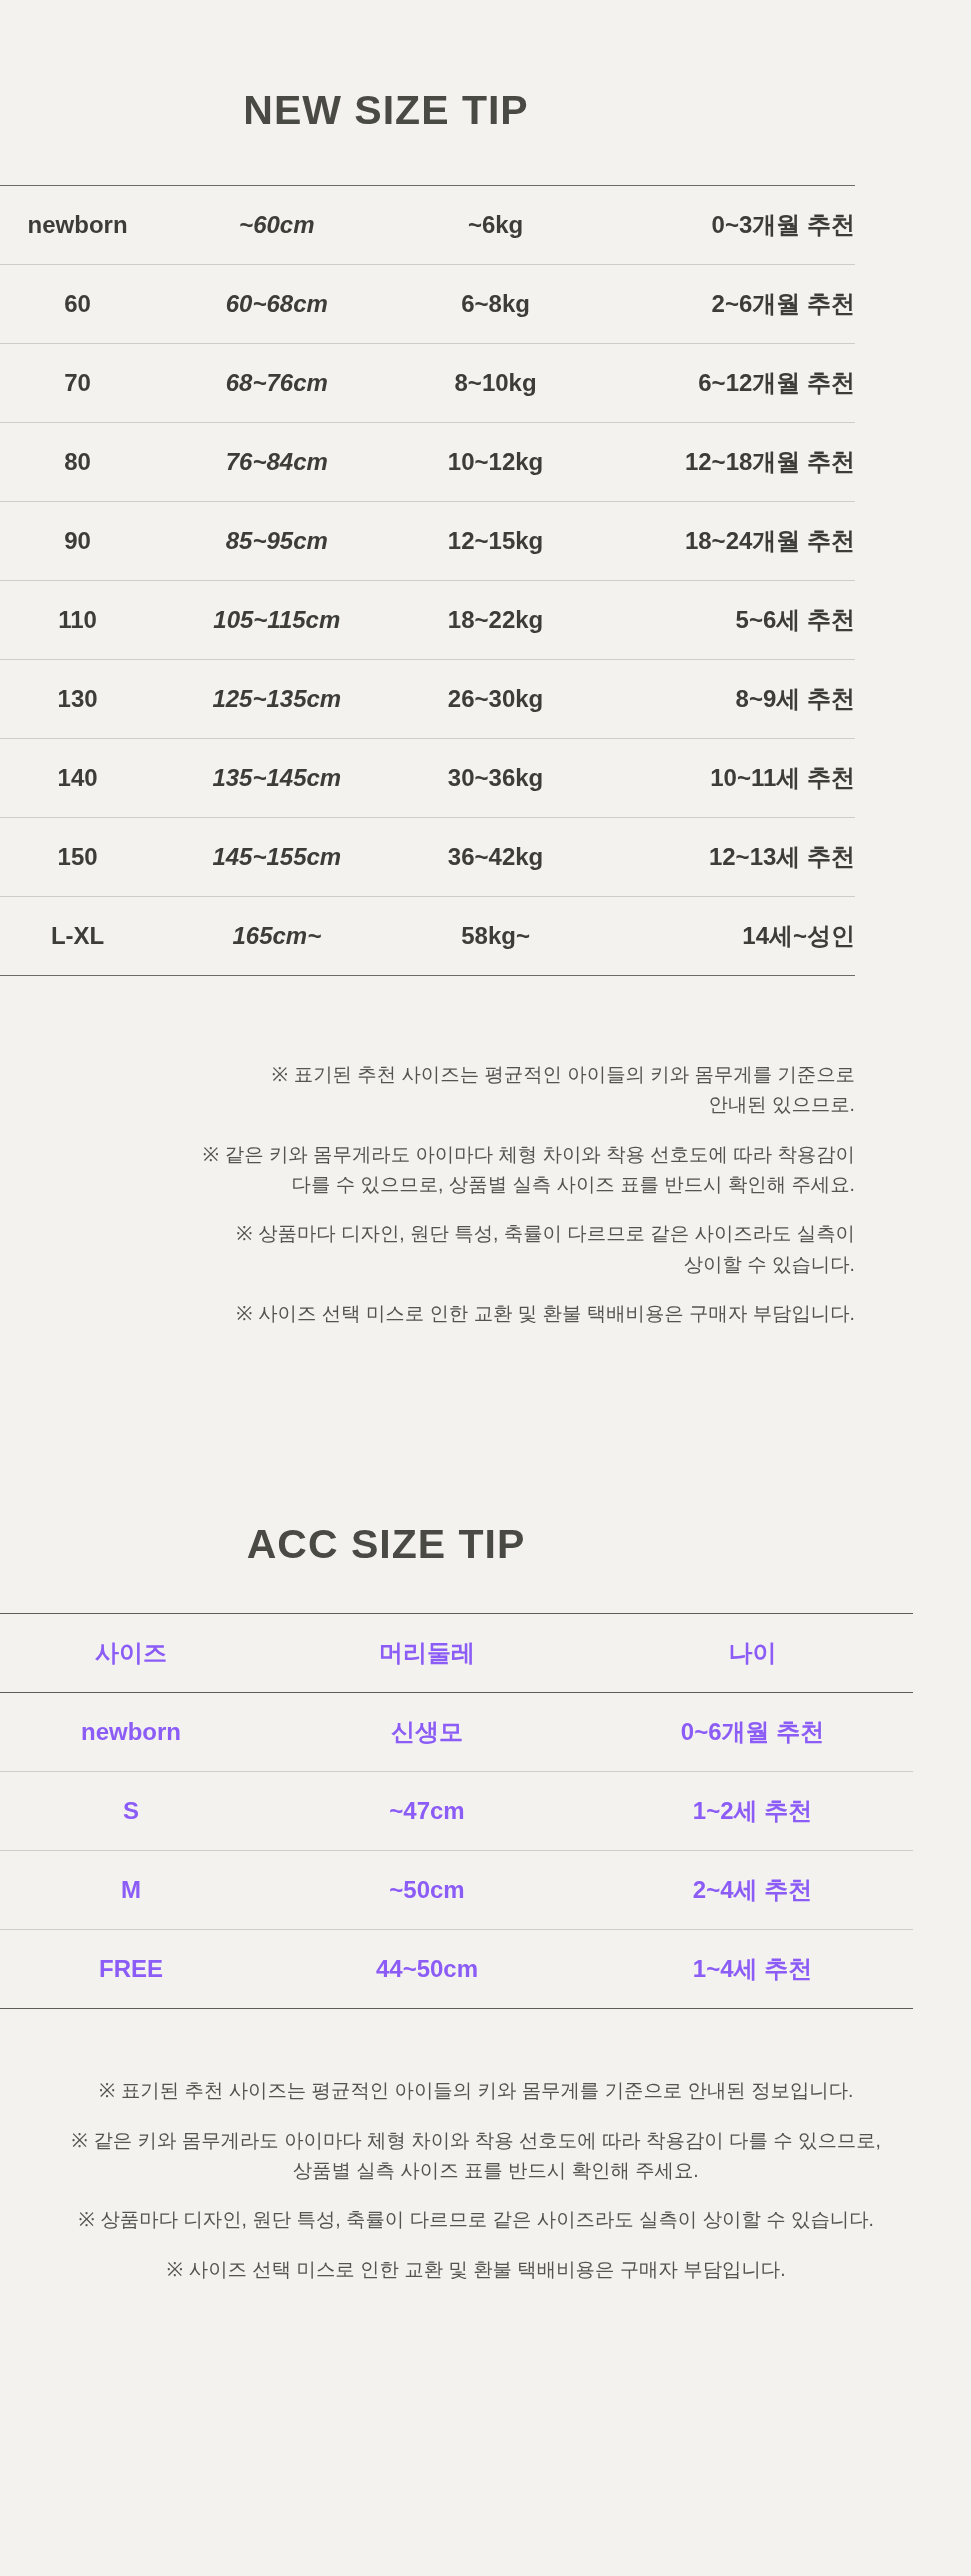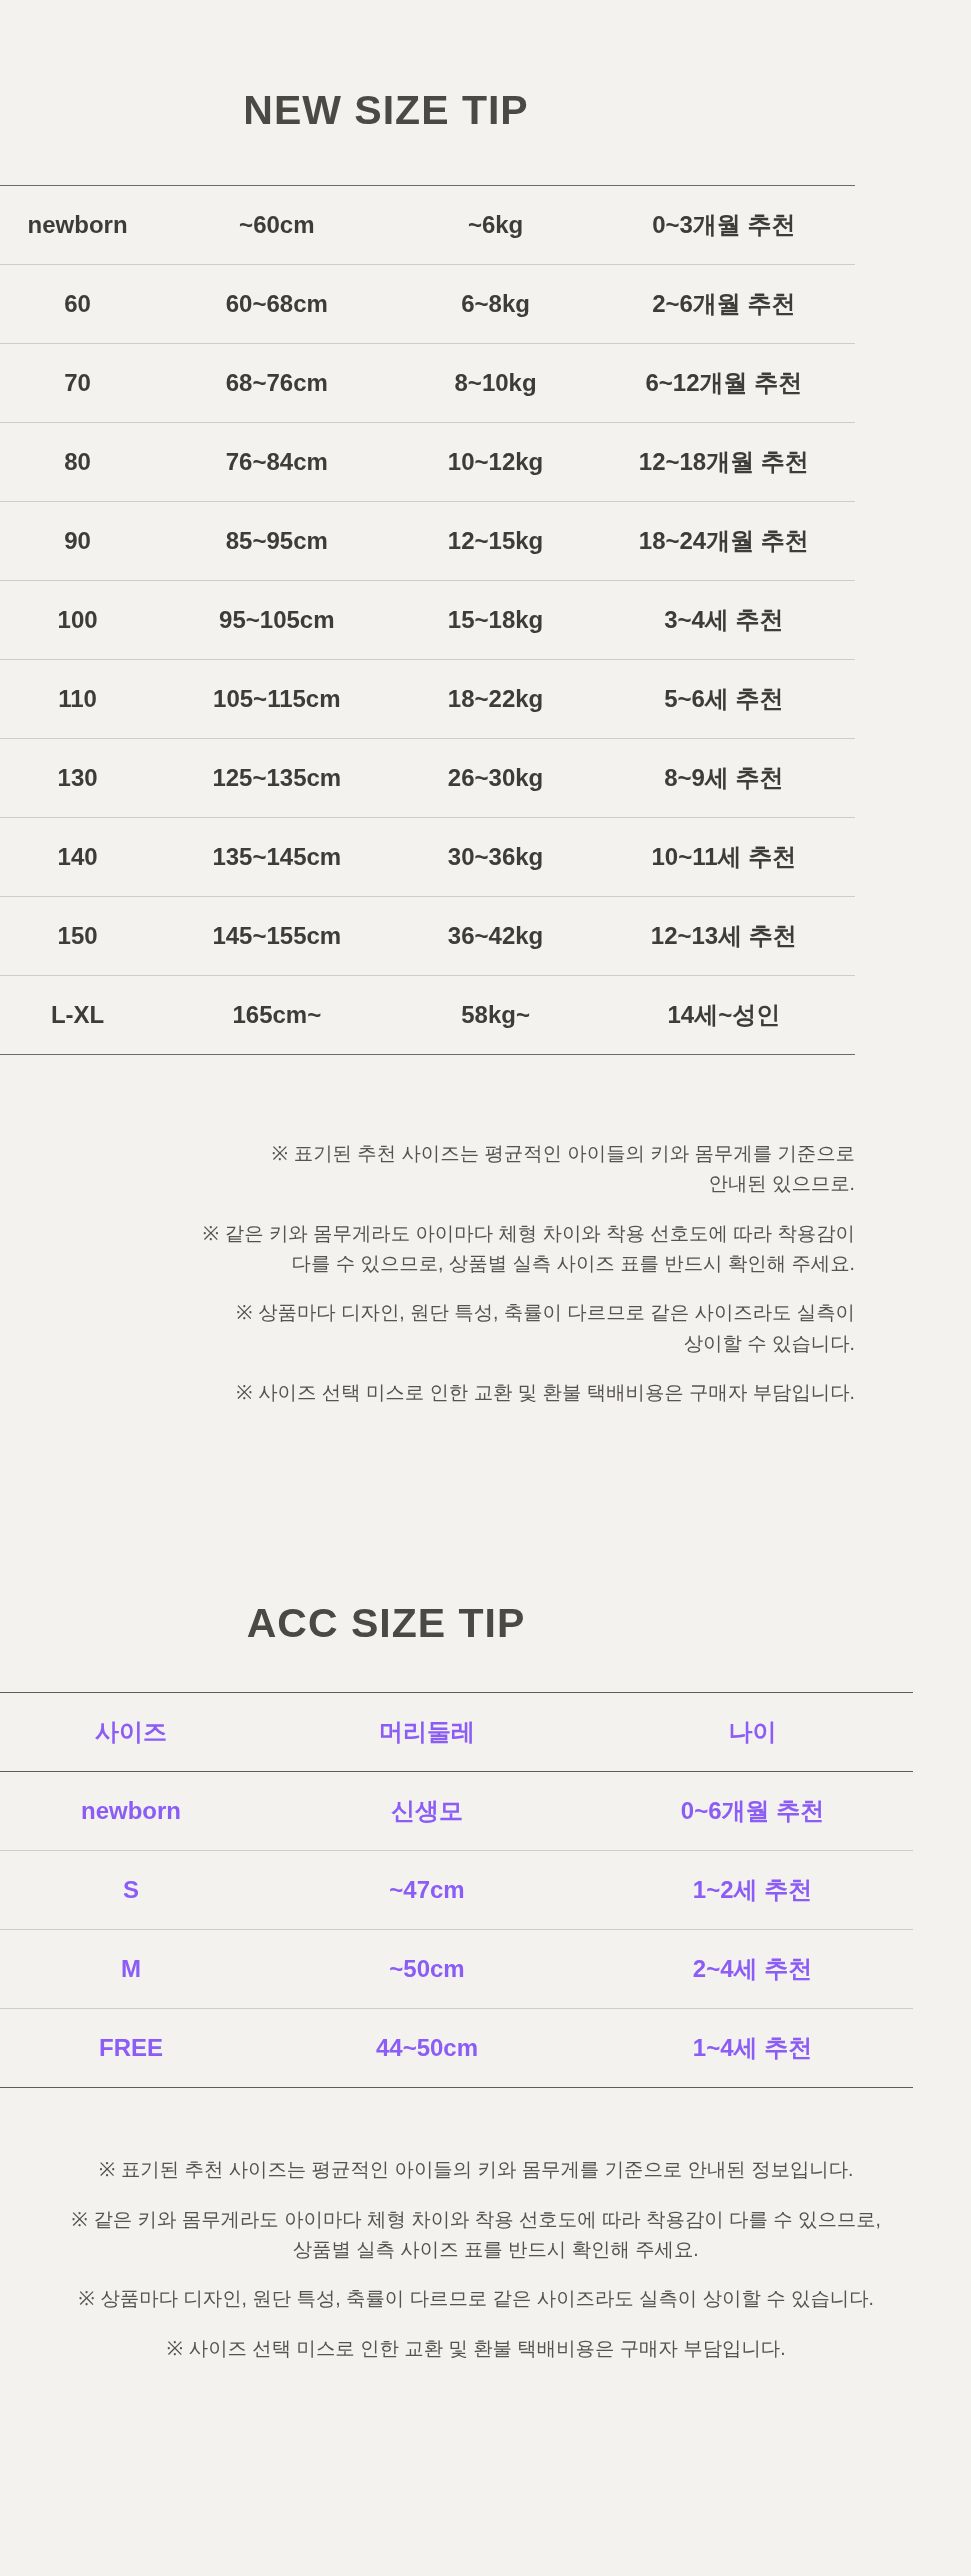--- a/index.html
+++ b/index.html
@@ -51,23 +51,23 @@
     font-size: 24px;
     font-weight: 700;
     color: #3c3c38;
     padding: 23px 0 23px 0;
     border-bottom: 1px solid #cfcdc8;
     white-space: nowrap;
   }
   #size-table tr:first-child td { border-top: 1px solid #6d6b65; }
   #size-table tr:last-child td { border-bottom: 1px solid #6d6b65; }
   #size-table td.c0 { width: 155px; }
-  #size-table td.c1 { width: 243px; }
+  #size-table td.c1 { width: 243px; font-style: italic; }
   #size-table td.c2 { width: 194px; }
-  #size-table td.c3 { width: 262px; }
+  #size-table td.c3 { width: 262px; text-align: right; }
 
   
   #acc-table { width: 913px; }
   #acc-table th, #acc-table td {
     text-align: center;
     font-size: 24px;
     font-weight: 700;
     color: #8b5cf6;
     padding: 23px 0;
     border-bottom: 1px solid #cfcdc8;
@@ -147,26 +147,20 @@
             <td class="c0">80</td>
             <td class="c1">76~84cm</td>
             <td class="c2">10~12kg</td>
             <td class="c3">12~18개월 추천</td>
           </tr>
           <tr>
             <td class="c0">90</td>
             <td class="c1">85~95cm</td>
             <td class="c2">12~15kg</td>
             <td class="c3">18~24개월 추천</td>
-          </tr>
-          <tr>
-            <td class="c0">100</td>
-            <td class="c1">95~105cm</td>
-            <td class="c2">15~18kg</td>
-            <td class="c3">3~4세 추천</td>
           </tr>
           <tr>
             <td class="c0">110</td>
             <td class="c1">105~115cm</td>
             <td class="c2">18~22kg</td>
             <td class="c3">5~6세 추천</td>
           </tr>
           <tr>
             <td class="c0">130</td>
             <td class="c1">125~135cm</td>

